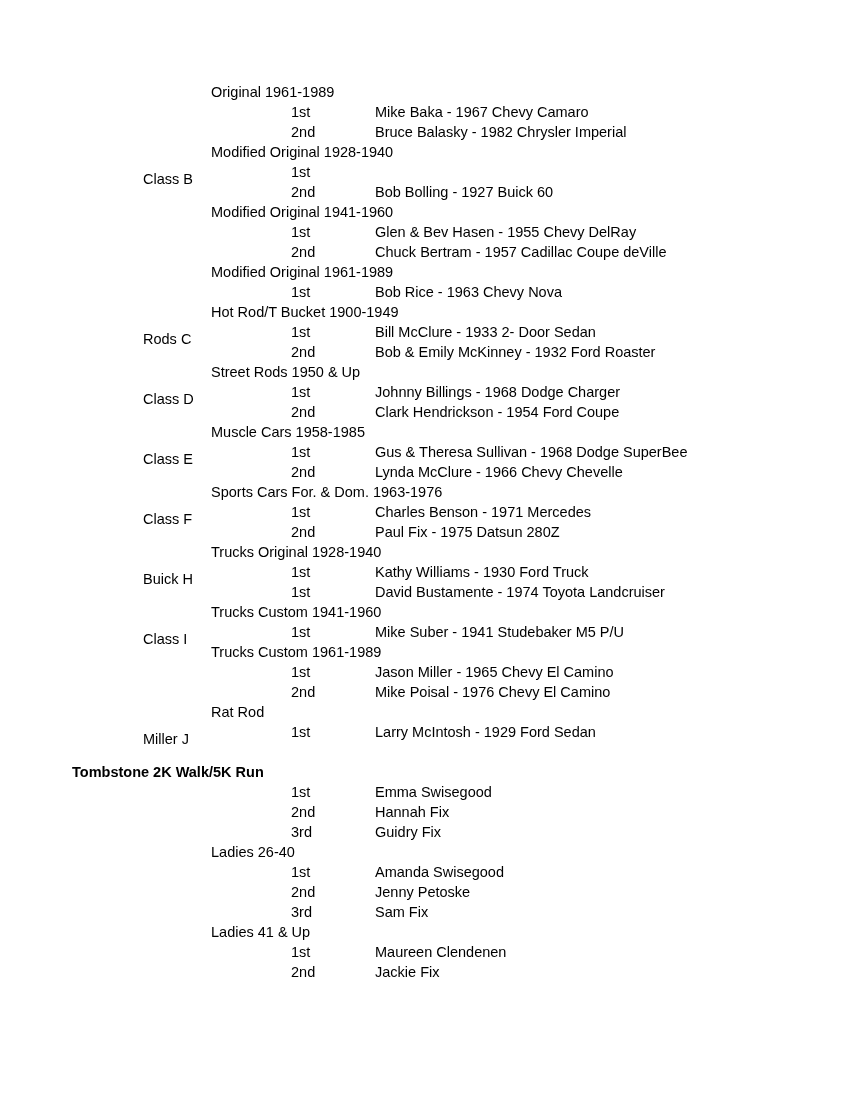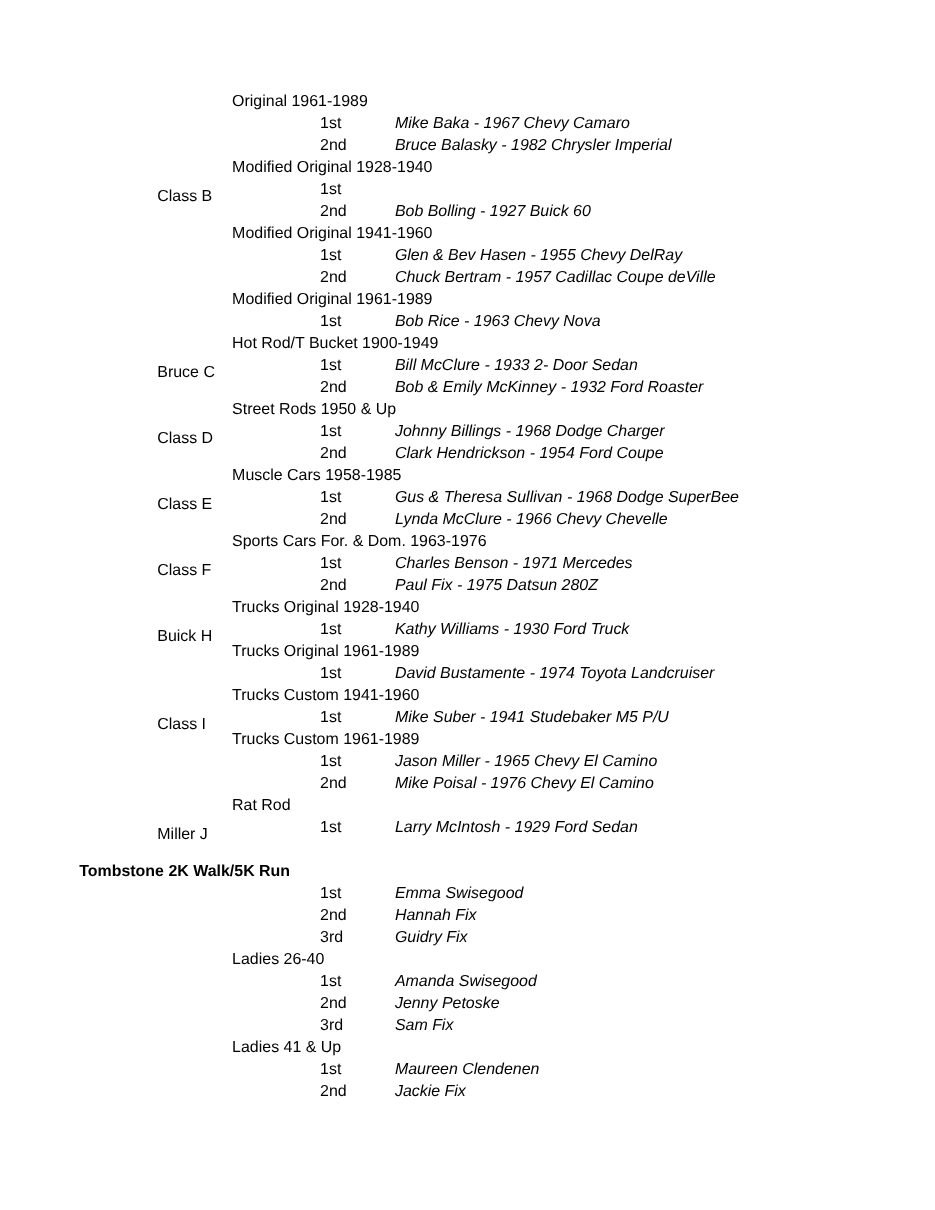--- a/index.html
+++ b/index.html
@@ -30,21 +30,21 @@
   }
   .line span {
     position: absolute;
     top: 0;
     white-space: nowrap;
     line-height: 20px;
   }
   .c1 { left: 143px; margin-top: 27px; }
   .c2 { left: 211px; }
   .c3 { left: 291px; }
-  .c4 { left: 359px; font-style: italic; }
+  .c4 { left: 375px; }
   .section-title-line { position: relative; height: 20px; width: 736px; }
   .section-title-line span {
     position: absolute;
     left: 72px;
     top: 0;
     white-space: nowrap;
     line-height: 20px;
     font-weight: bold;
   }
   .section-gap { height: 20px; }
@@ -127,21 +127,21 @@
         </div>
 
         <div class="line">
           <span class="c1"></span>
           <span class="c2"></span>
           <span class="c3">1st</span>
           <span class="c4">Bob Rice - 1963 Chevy Nova</span>
         </div>
 
         <div class="line">
-          <span class="c1">Bruce C</span>
+          <span class="c1">Rods C</span>
           <span class="c2">Hot Rod/T Bucket 1900-1949</span>
           <span class="c3"></span>
           <span class="c4"></span>
         </div>
 
         <div class="line">
           <span class="c1"></span>
           <span class="c2"></span>
           <span class="c3">1st</span>
           <span class="c4">Bill McClure - 1933 2- Door Sedan</span>
@@ -224,26 +224,20 @@
           <span class="c4"></span>
         </div>
 
         <div class="line">
           <span class="c1"></span>
           <span class="c2"></span>
           <span class="c3">1st</span>
           <span class="c4">Kathy Williams - 1930 Ford Truck</span>
         </div>
 
-        <div class="line">
-          <span class="c1"></span>
-          <span class="c2">Trucks Original 1961-1989</span>
-          <span class="c3"></span>
-          <span class="c4"></span>
-        </div>
 
         <div class="line">
           <span class="c1"></span>
           <span class="c2"></span>
           <span class="c3">1st</span>
           <span class="c4">David Bustamente - 1974 Toyota Landcruiser</span>
         </div>
 
         <div class="line">
           <span class="c1">Class I</span>

